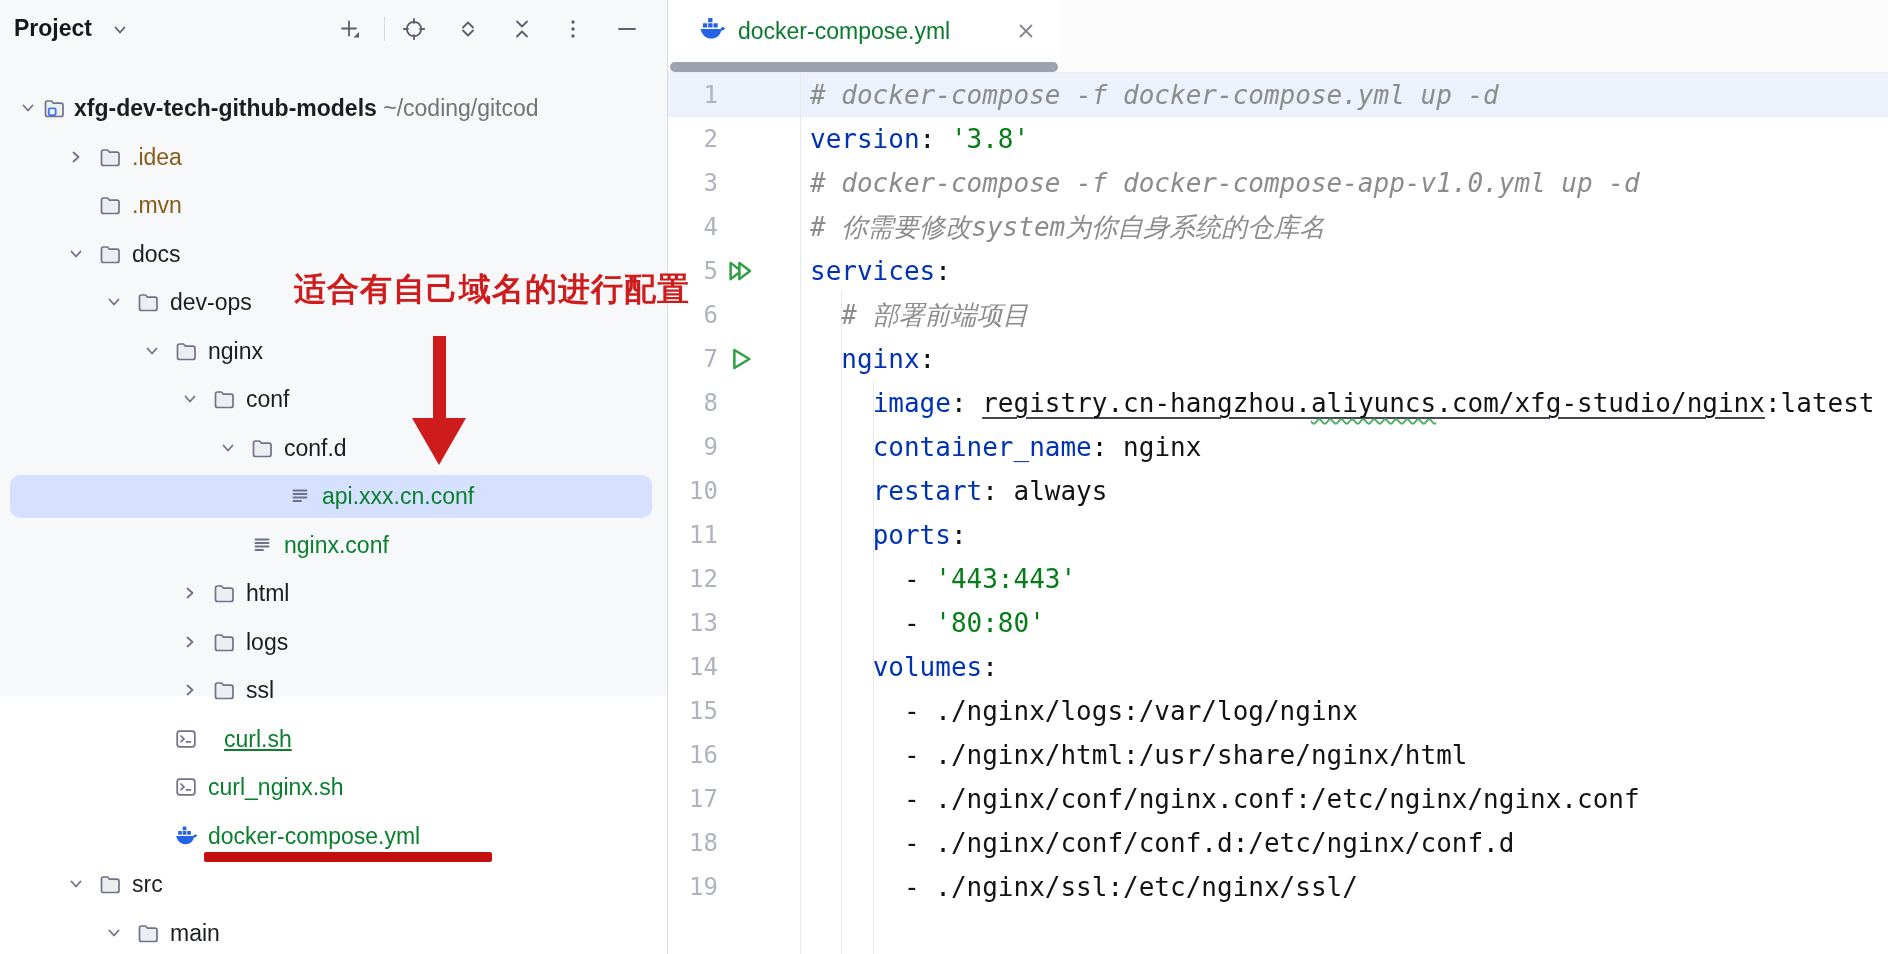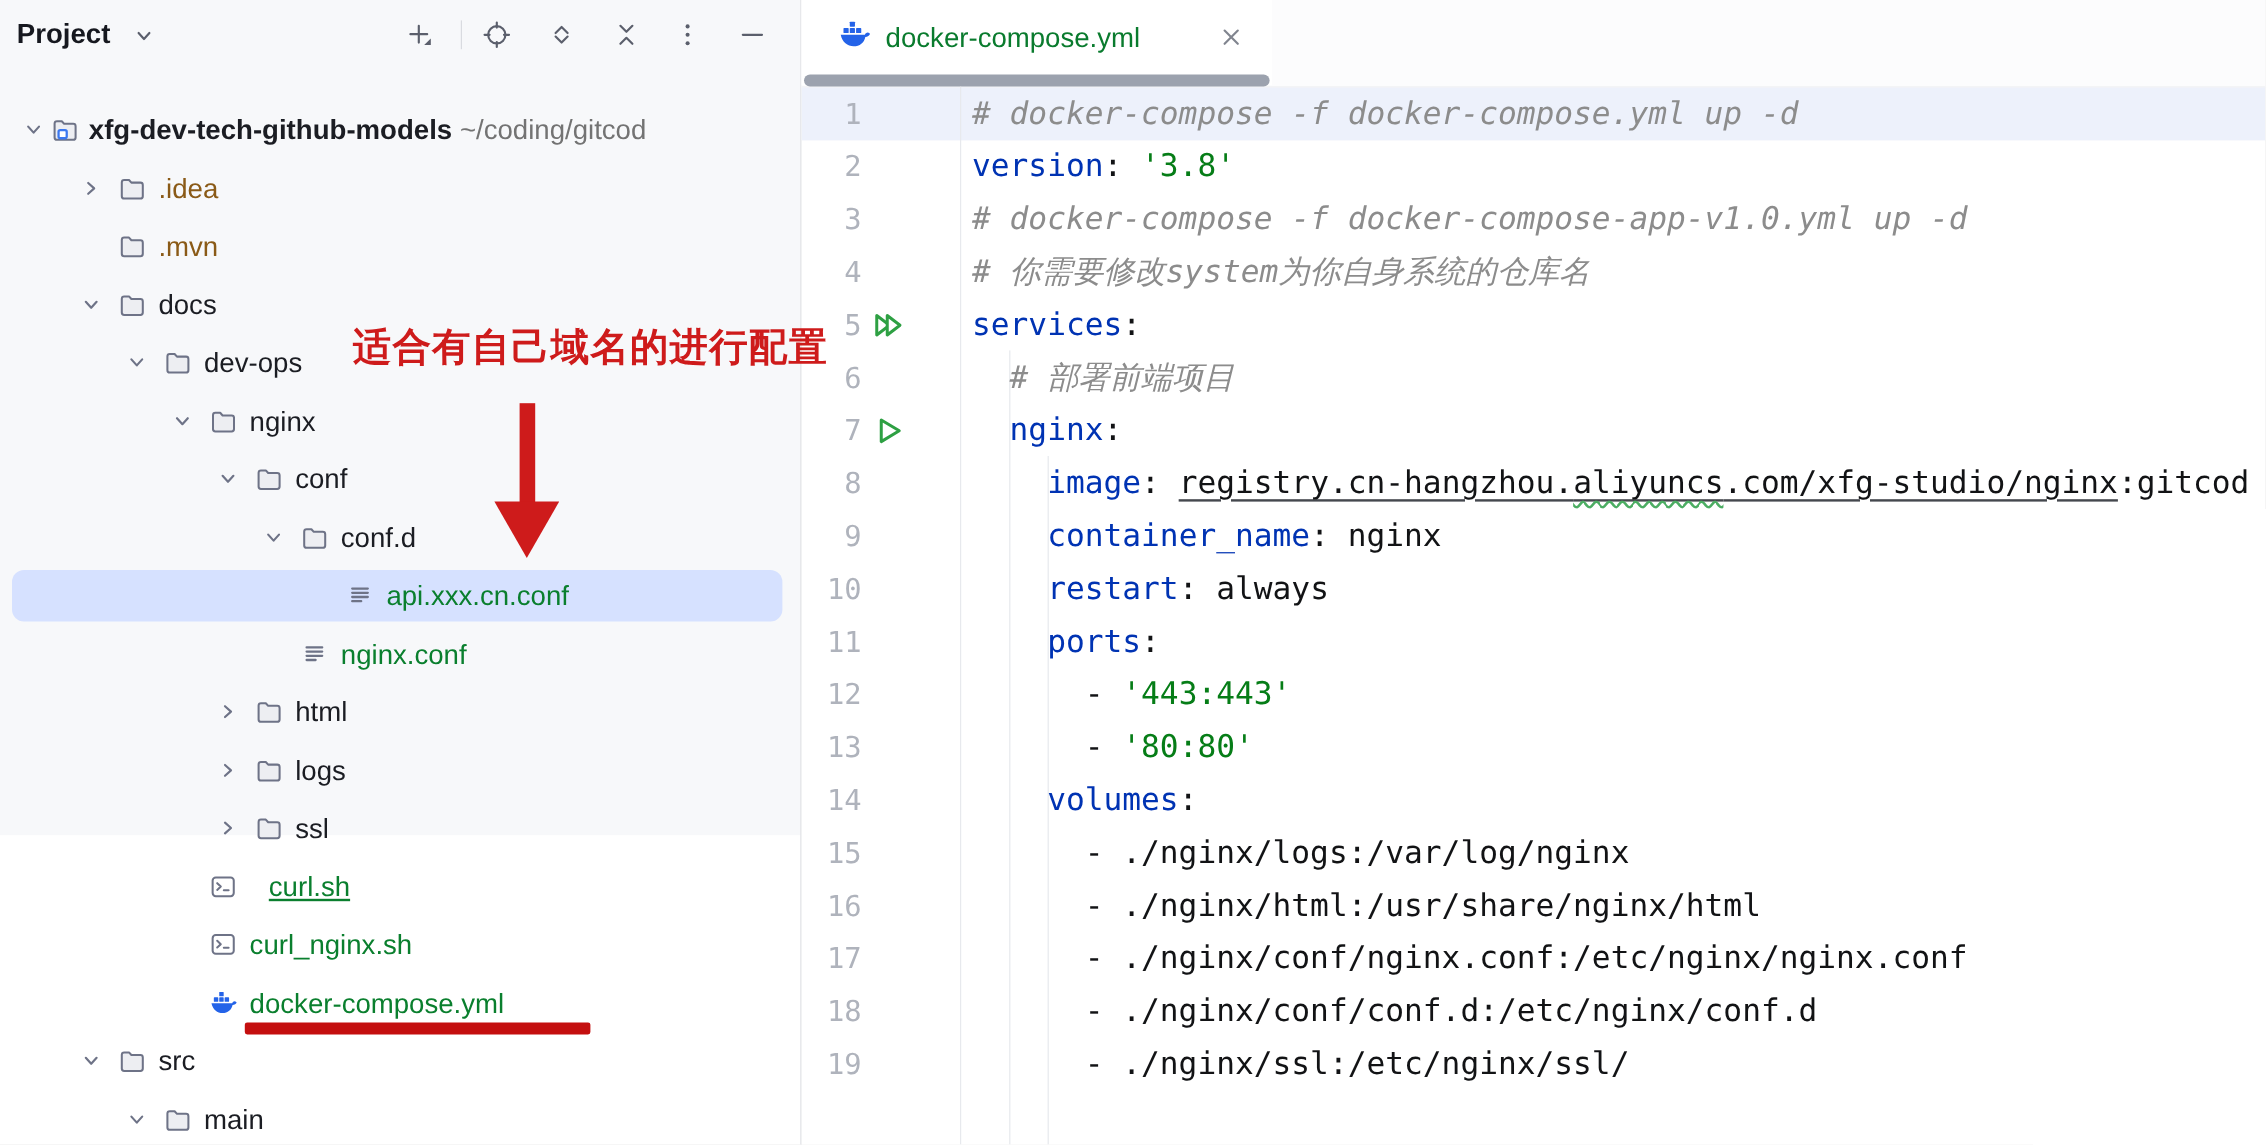--- a/index.html
+++ b/index.html
@@ -315,21 +315,21 @@
           </div>
           <div class="cline" style="top: 265px;">
             <span class="lnum">7</span>
             <span class="runicon"><svg width="100%" height="100%" viewBox="0 0 24 24">
                 <polygon points="7.5,4.8 19.5,12 7.5,19.2" fill="#FFFFFF" stroke="#2EA043" stroke-width="2" stroke-linejoin="round"></polygon>
               </svg></span>
             <span class="codetxt"><span class="pl">  </span><span class="key">nginx</span><span class="pl">:</span></span>
           </div>
           <div class="cline" style="top: 309px;">
             <span class="lnum">8</span>
-            <span class="codetxt"><span class="pl">    </span><span class="key">image</span><span class="pl">: </span><span class="lnk"><span>registry.cn-hangzhou.</span><span class="sq">aliyuncs</span><span>.com/xfg-studio/nginx</span></span><span class="pl">:gitcod</span></span>
+            <span class="codetxt"><span class="pl">    </span><span class="key">image</span><span class="pl">: </span><span class="lnk"><span>registry.cn-hangzhou.</span><span class="sq">aliyuncs</span><span>.com/xfg-studio/nginx</span></span><span class="pl">:latest</span></span>
           </div>
           <div class="cline" style="top: 353px;">
             <span class="lnum">9</span>
             <span class="codetxt"><span class="pl">    </span><span class="key">container_name</span><span class="pl">: nginx</span></span>
           </div>
           <div class="cline" style="top: 397px;">
             <span class="lnum">10</span>
             <span class="codetxt"><span class="pl">    </span><span class="key">restart</span><span class="pl">: always</span></span>
           </div>
           <div class="cline" style="top: 441px;">

